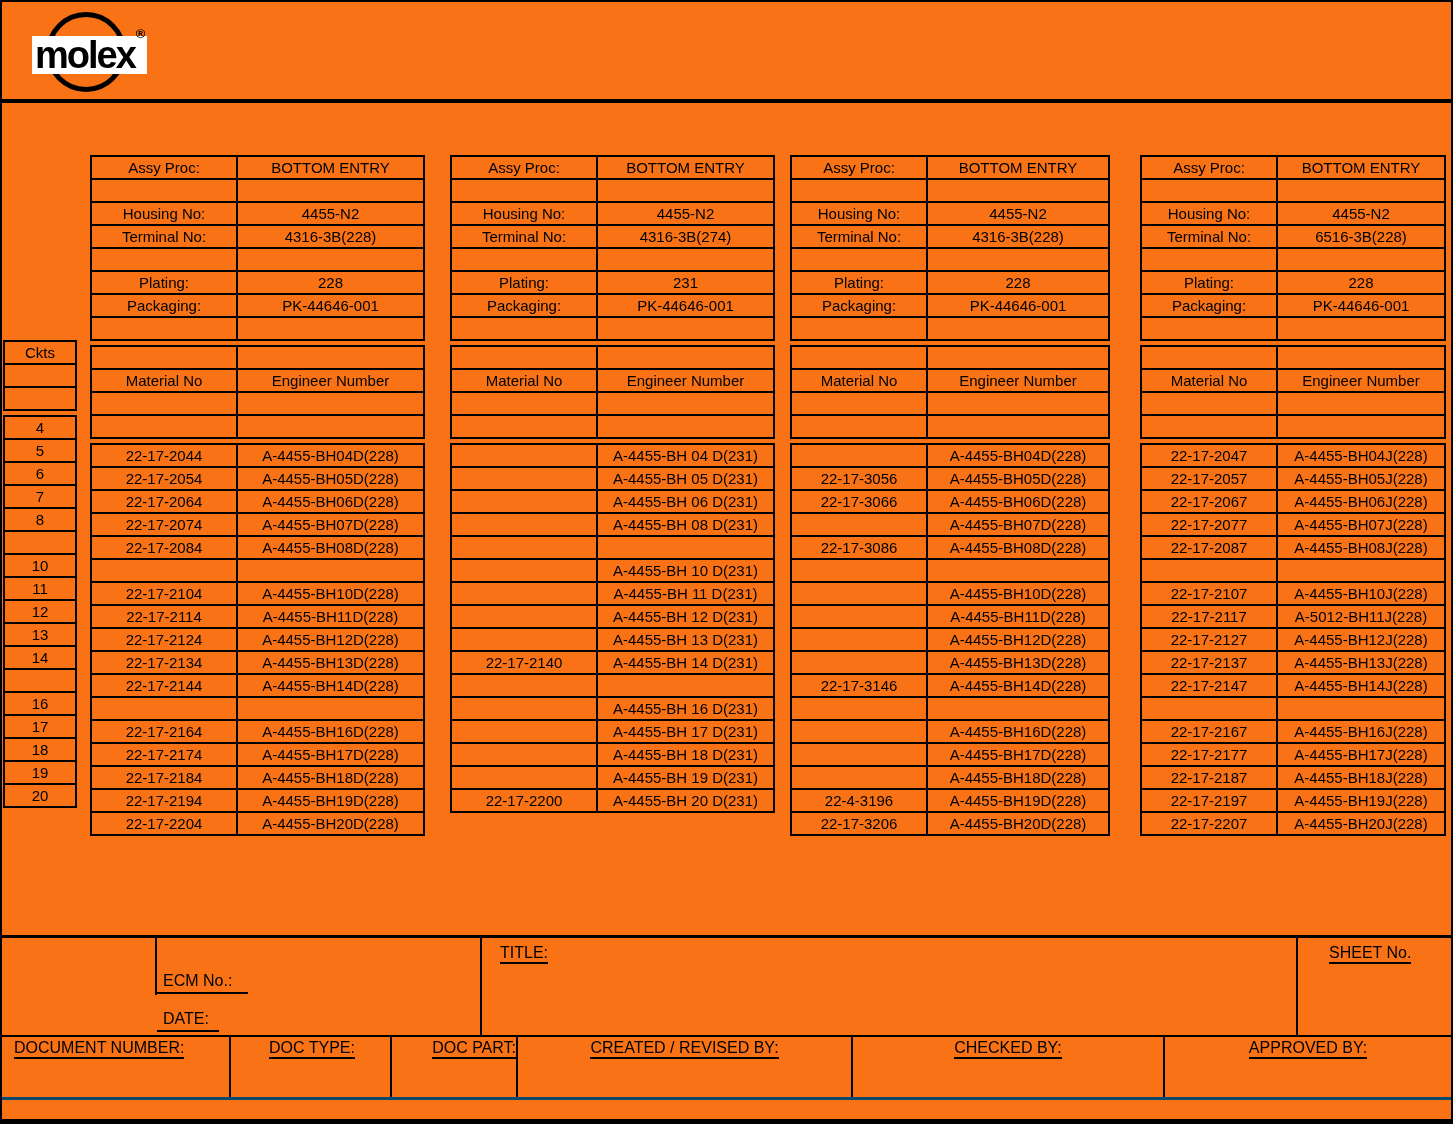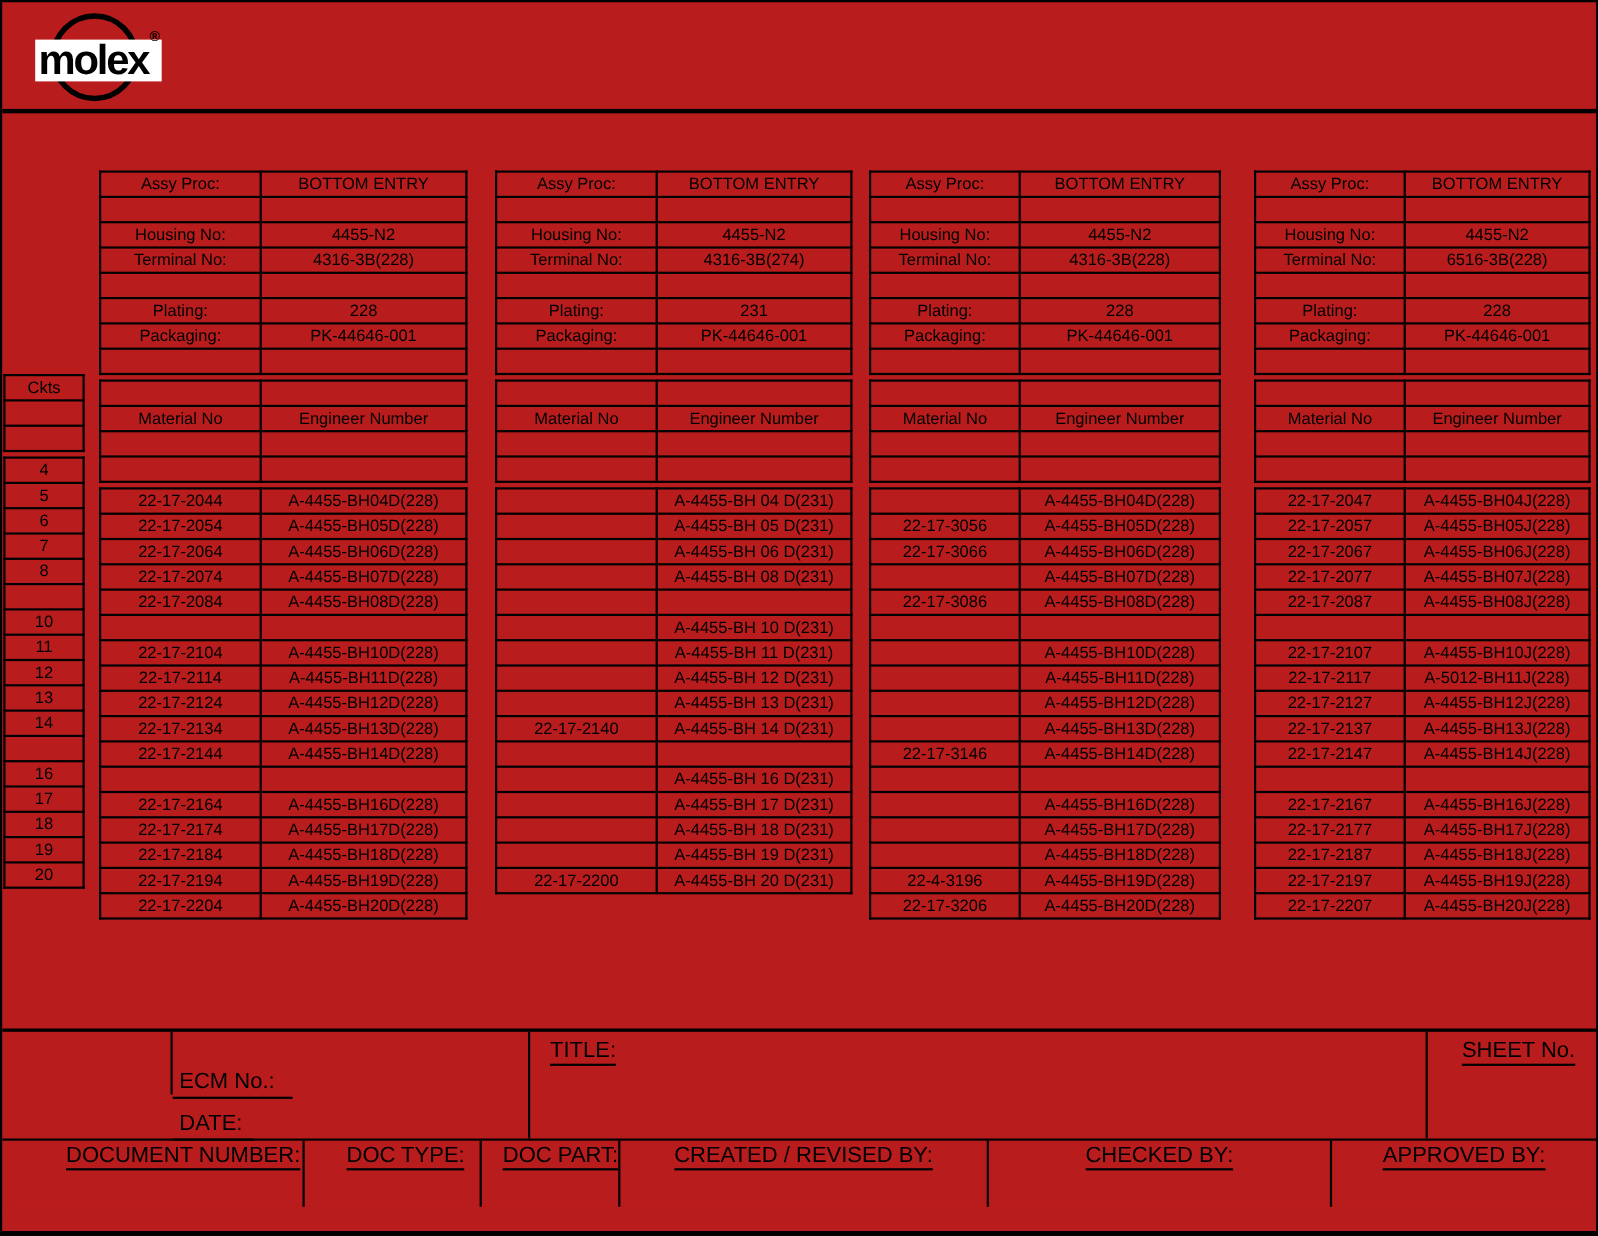--- a/index.html
+++ b/index.html
@@ -1,19 +1,19 @@
 <!DOCTYPE html>
 <html><head>
 <meta charset="utf-8">
 <style>
   html,body{margin:0;padding:0;background:#e8e8e8;}
   .page{
     position:relative;
     width:1453px;height:1124px;
-    background:#b91c1c;
+    background:#f97316;
     box-sizing:border-box;
     border:2px solid #000;
     border-bottom-width:5px;
     font-family:"Liberation Sans", sans-serif;
     color:#000;
     overflow:hidden;
   }
   
   .logo{position:absolute;left:34px;top:6px;width:116px;height:88px;}
   .logo-circle{position:absolute;left:10px;top:4px;width:70px;height:70px;border:5px solid #000;border-radius:50%;}
@@ -51,27 +51,27 @@
   .ckts-head{margin-top:0;}
   .ckts-data{margin-top:4px;}
 
   
   .titleblock{position:absolute;left:0;right:0;top:933px;bottom:0;border-top:3px solid #000;}
   .tb-row1{position:relative;height:97px;border-bottom:2px solid #000;}
   .vseg{position:absolute;top:0;width:2px;background:#000;}
   .seg-a{left:153px;height:57px;}
   .seg-b{left:478px;height:100%;}
   .seg-c{left:1294px;height:100%;}
-  .tb-label{font-size:20px;letter-spacing:0;}
+  .tb-label{font-size:16px;letter-spacing:0;}
   .uline{border-bottom:2px solid #000;padding-bottom:1px;}
   .ecm{position:absolute;left:155px;top:34px;padding:0 16px 2px 6px;border-bottom:2px solid #000;}
   .date{position:absolute;left:155px;top:72px;padding:0 10px 2px 6px;border-bottom:2px solid #000;}
   .title-lbl{position:absolute;left:498px;top:6px;}
   .sheet-lbl{position:absolute;left:1327px;top:6px;}
-  .tb-row2{display:flex;height:60px;border-bottom:3px solid #b91c1c;padding-left:46px;}
+  .tb-row2{display:flex;height:60px;border-bottom:3px solid #0c4a6e;}
   .tb-cell{box-sizing:border-box;border-right:2px solid #000;padding-top:2px;}
   .tb-cell:last-child{border-right:none;}
   .w-docnum{width:229px;padding-left:12px;}
   .w-doctype{width:125px;padding-left:2px;margin-left:36px;}
   .w-docpart{width:126px;padding-left:4px;text-align:right;}
   .w-created{width:335px;text-align:center;}
   .w-checked{width:312px;text-align:center;}
   .w-approved{flex:1;text-align:center;}
   .tb-row3{height:19px;}
 </style>

